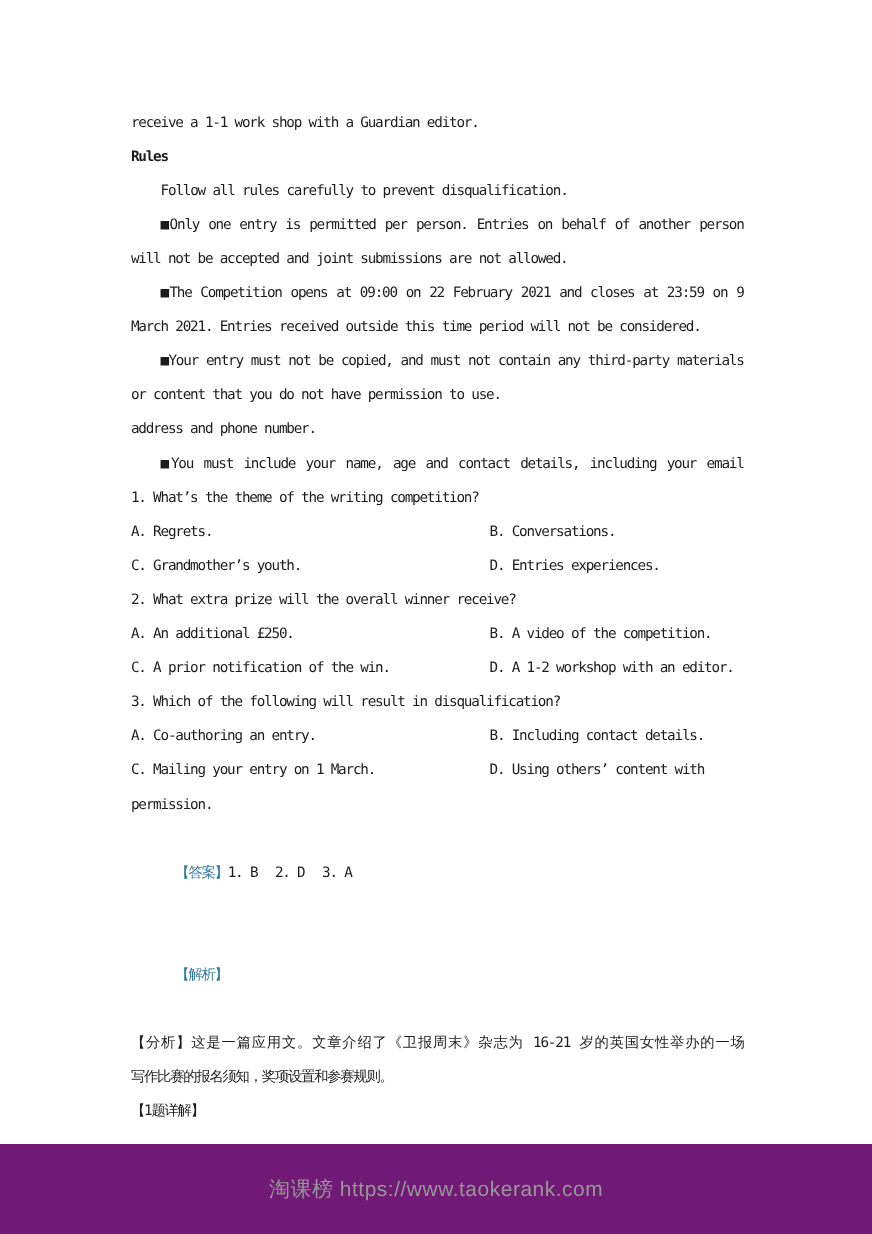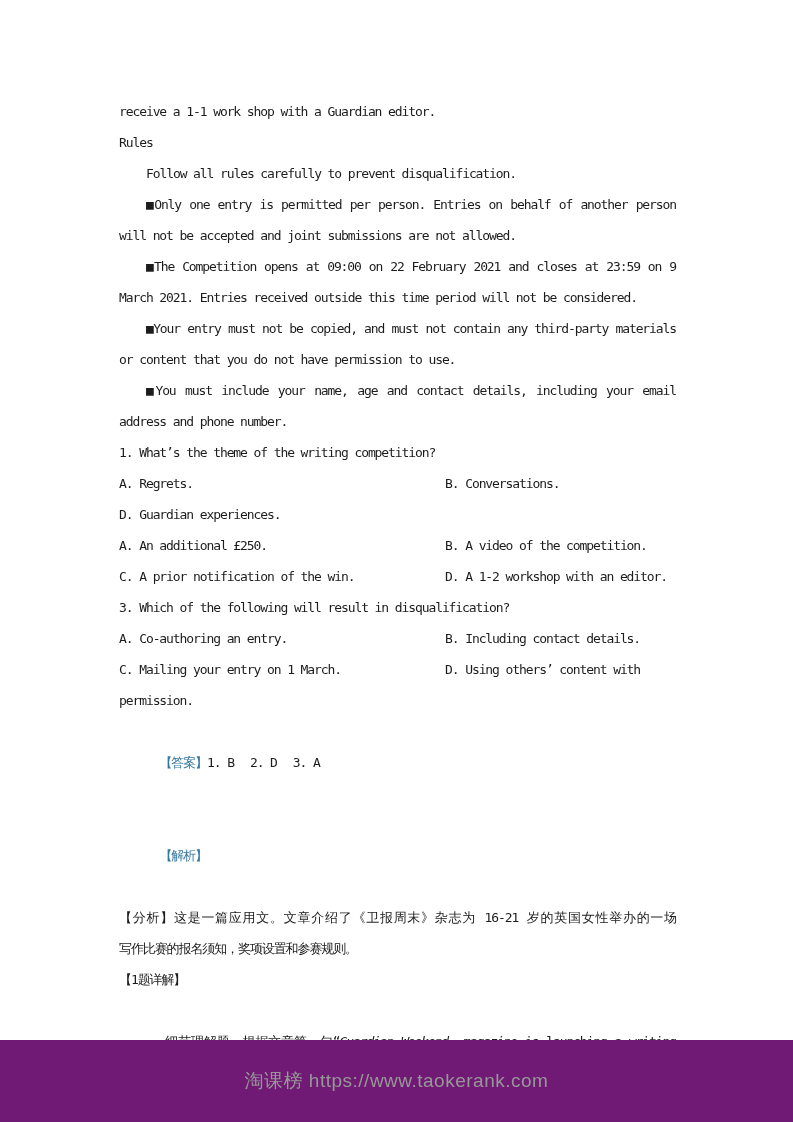--- a/index.html
+++ b/index.html
@@ -25,21 +25,21 @@
     left: 119px;
     width: 557px;
   }
   .line {
     min-height: 31px;
     line-height: 31px;
     font-size: 13px;
     letter-spacing: -1.1px;
     white-space: pre-wrap;
   }
-  .bold { font-weight: normal; }
+  .bold { font-weight: bold; }
   .indent { padding-left: 27px; }
   .jfull {
     text-align: justify;
     text-align-last: justify;
   }
   .blue { color: #35789f; }
   .italic { font-style: italic; }
   .opt-row { display: flex; }
   .opt-a { width: 326px; }
   .opt-b { flex: 1; }
@@ -74,32 +74,34 @@
 
     <div class="line indent jfull">■Only one entry is permitted per person. Entries on behalf of another person</div>
     <div class="line">will not be accepted and joint submissions are not allowed.</div>
 
     <div class="line indent jfull">■The Competition opens at 09:00 on 22 February 2021 and closes at 23:59 on 9</div>
     <div class="line">March 2021. Entries received outside this time period will not be considered.</div>
 
     <div class="line indent jfull">■Your entry must not be copied, and must not contain any third-party materials</div>
     <div class="line">or content that you do not have permission to use.</div>
 
+    <div class="line">address and phone number.</div>
     <div class="line indent jfull">■You must include your name, age and contact details, including your email</div>
-    <div class="line">address and phone number.</div>
 
     <div class="line">1. What’s the theme of the writing competition?</div>
     <div class="line opt-row">
       <span class="opt-a">A. Regrets.</span>
       <span class="opt-b">B. Conversations.</span>
     </div>
     <div class="line opt-row">
-      <span class="opt-b">D. Guardian experiences.</span>
+      <span class="opt-a">C. Grandmother’s youth.</span>
+      <span class="opt-b">D. Entries experiences.</span>
     </div>
 
+    <div class="line">2. What extra prize will the overall winner receive?</div>
     <div class="line opt-row">
       <span class="opt-a">A. An additional £250.</span>
       <span class="opt-b">B. A video of the competition.</span>
     </div>
     <div class="line opt-row">
       <span class="opt-a">C. A prior notification of the win.</span>
       <span class="opt-b">D. A 1-2 workshop with an editor.</span>
     </div>
 
     <div class="line">3. Which of the following will result in disqualification?</div>

